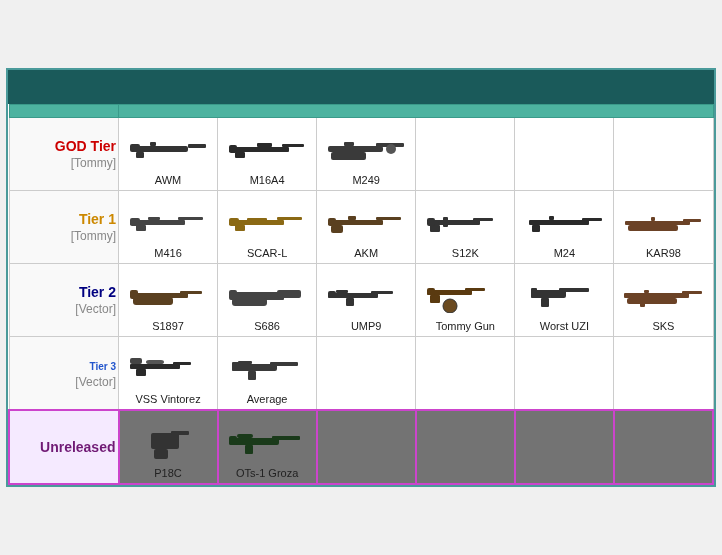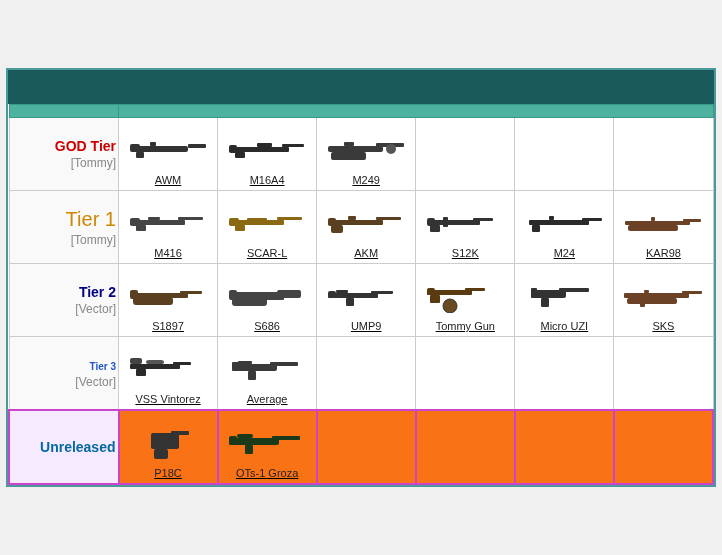--- a/index.html
+++ b/index.html
@@ -56,34 +56,33 @@
       width: 105px;
       text-align: right;
       padding: 8px 2px;
       font-weight: bold;
       font-size: 14px;
     }
     .god-tier { color: #cc0000; }
     .tier1 { color: #cc8800; }
     .tier2 { color: #000080; }
     .tier3 { color: #2255cc; }
-    .unreleased-rank { color: #0369a1; margin-top: 22px; }
+    .unreleased-rank { color: #701a75; margin-top: 22px; }
     .sub-label { color: #888; font-size: 12px; font-weight: normal; }
     .weapon-cell {
       width: 95px;
       padding: 6px 4px 4px;
       font-size: 12px;
-      text-decoration: underline;
     }
     .weapon-name {
       font-size: 11px;
       color: #222;
     }
     .unreleased-row td {
-      background: #f97316;
+      background: #737373;
       border: 2px solid #cc44cc;
     }
     .unreleased-row .rank-cell {
       background: #f5eaff;
     }
   </style>
 </head>
 <body>
 
 <div class="container">
@@ -142,21 +141,21 @@
                 </g>
               </svg>
             </div>
             <div class="weapon-name">M249</div>
           </td>
           <td class="weapon-cell"></td>
           <td class="weapon-cell"></td>
           <td class="weapon-cell"></td>
         </tr>
         <tr>
-          <td class="rank-cell" style="background: rgb(249, 249, 249);"><span class="tier1" style="font-weight:normal;font-size:20px">Tier 1</span><br><span class="sub-label">[Tommy]</span></td>
+          <td class="rank-cell" style="background: rgb(249, 249, 249);"><span class="tier1" style="font-weight:bold;font-size:14px">Tier 1</span><br><span class="sub-label">[Tommy]</span></td>
           <td class="weapon-cell">
             <div style="display:flex;justify-content:center;align-items:center;height:50px;">
               <svg width="80" height="28" viewBox="0 0 80 28">
                 <g fill="#444">
                   <rect x="2" y="12" width="55" height="5" rx="1"></rect>
                   <rect x="50" y="9" width="25" height="3" rx="1"></rect>
                   <rect x="8" y="17" width="10" height="6" rx="1"></rect>
                   <rect x="20" y="9" width="12" height="3" rx="1"></rect>
                   <rect x="2" y="10" width="10" height="8" rx="2"></rect>
                 </g>
@@ -294,21 +293,21 @@
             <div style="display:flex;justify-content:center;align-items:center;height:50px;">
               <svg width="70" height="30" viewBox="0 0 70 30">
                 <g fill="#333">
                   <rect x="2" y="10" width="35" height="8" rx="2"></rect>
                   <rect x="30" y="8" width="30" height="4" rx="1"></rect>
                   <rect x="12" y="18" width="8" height="9" rx="1"></rect>
                   <rect x="2" y="8" width="6" height="10" rx="1"></rect>
                 </g>
               </svg>
             </div>
-            <div class="weapon-name">Micro UZI</div>
+            <div class="weapon-name">Worst UZI</div>
           </td>
           <td class="weapon-cell">
             <div style="display:flex;justify-content:center;align-items:center;height:50px;">
               <svg width="82" height="26" viewBox="0 0 82 26">
                 <g fill="#6B4226">
                   <rect x="2" y="11" width="65" height="5" rx="1"></rect>
                   <rect x="60" y="9" width="20" height="3" rx="1"></rect>
                   <rect x="5" y="16" width="50" height="6" rx="2"></rect>
                   <rect x="22" y="8" width="5" height="3" rx="1"></rect>
                   <rect x="18" y="17" width="5" height="8" rx="1"></rect>

